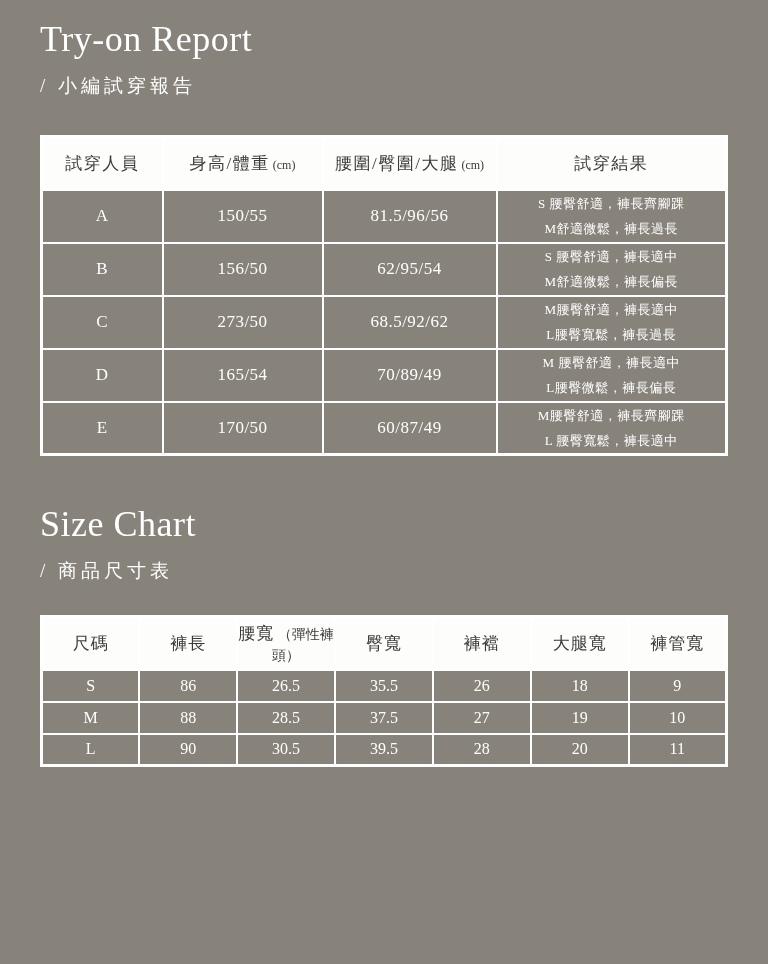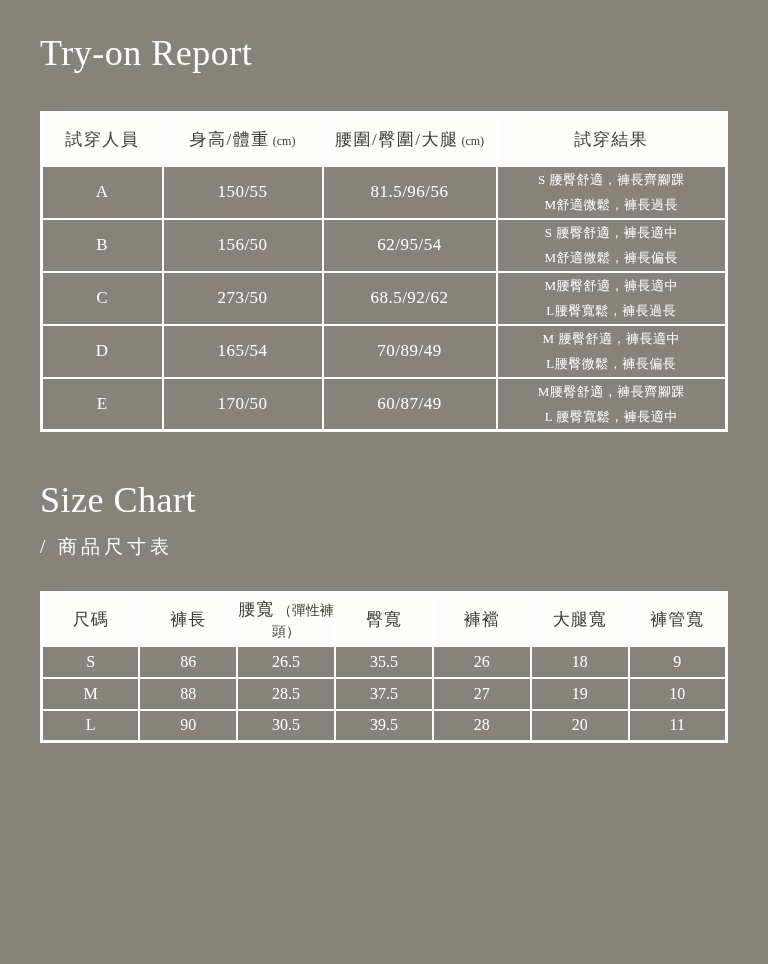--- a/index.html
+++ b/index.html
@@ -12,21 +12,21 @@
   }
   .page { padding: 0 40px; width: 768px; height: 964px; }
 
   .section-title {
     font-size: 36px;
     font-weight: 400;
     line-height: 40px;
     letter-spacing: 0.5px;
     color: #ffffff;
   }
-  .tryon-title { padding-top: 33px; }
+  .tryon-title { padding-top: 19px; }
   .size-title  { margin-top: 48px; }
 
   .section-subtitle {
     margin-top: 16px;
     font-size: 19px;
     line-height: 22px;
     letter-spacing: 4px;
     color: #ffffff;
   }
 
@@ -73,20 +73,21 @@
     color: #ffffff;
   }
 </style>
 </head>
 <body>
 
 <main class="page">
 
   <section>
     <h1 class="section-title tryon-title">Try-on Report</h1>
+    <div class="section-subtitle">/ 小編試穿報告</div>
 
     <table class="tryon-table">
       <colgroup>
         <col style="width:121px">
         <col style="width:160px">
         <col style="width:174px">
         <col>
       </colgroup>
       <thead>
         <tr>

